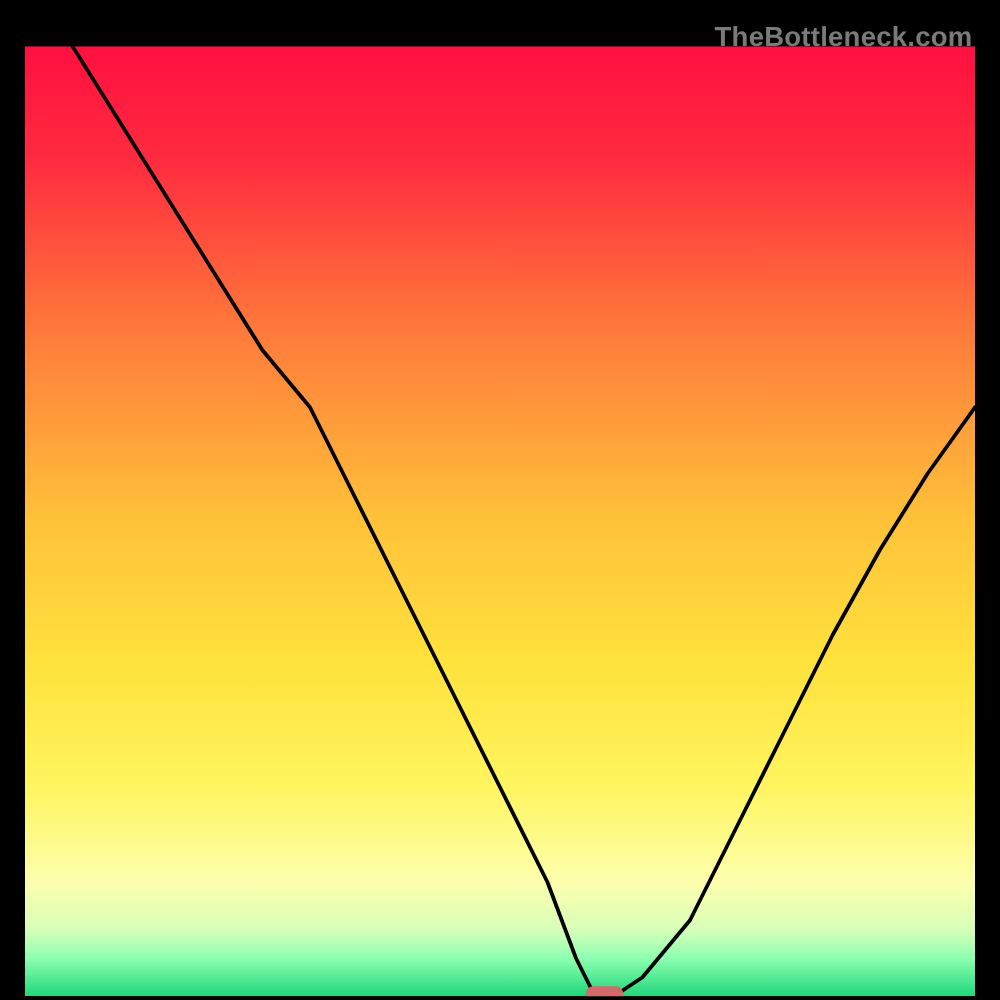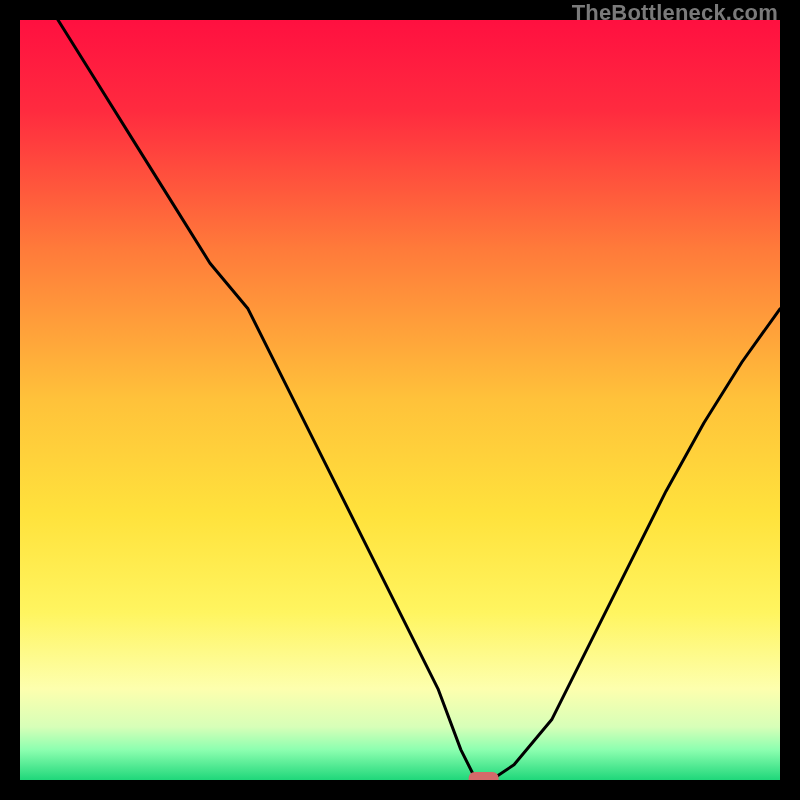--- a/index.html
+++ b/index.html
@@ -8,20 +8,21 @@
     width: 800px;
     height: 800px;
     background: #000;
     overflow: hidden;
   }
   .frame {
     position: relative;
     width: 800px;
     height: 668px;
     background: #000;
+    margin-top: 17px;
   }
   .plot-area {
     position: absolute;
     left: 20px;
     top: 20px;
     width: 760px;
     height: 760px;
   }
   .watermark {
     position: absolute;

